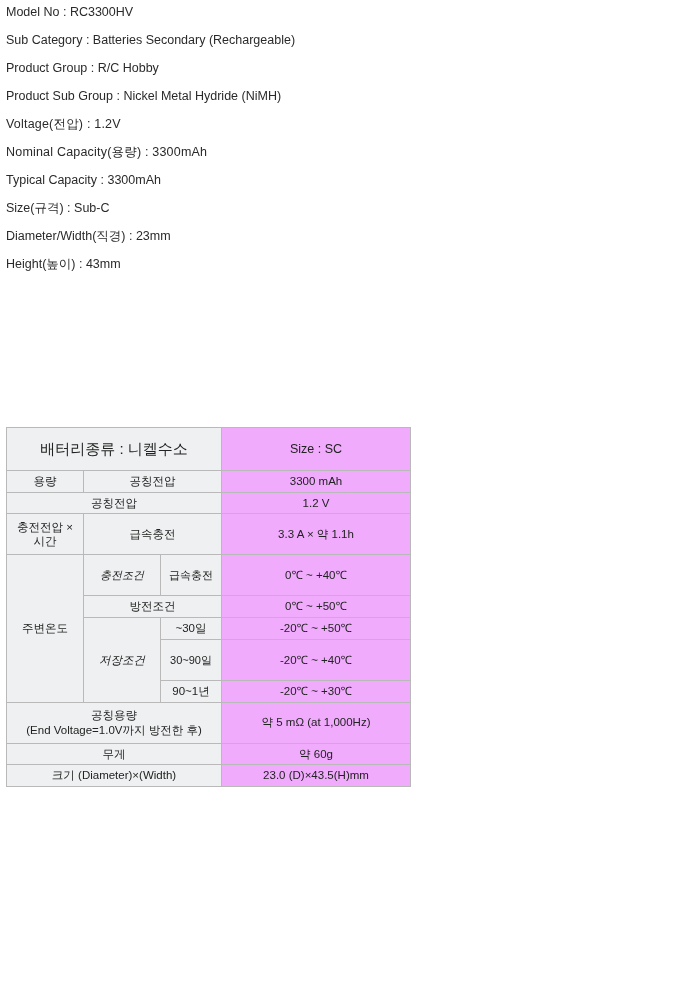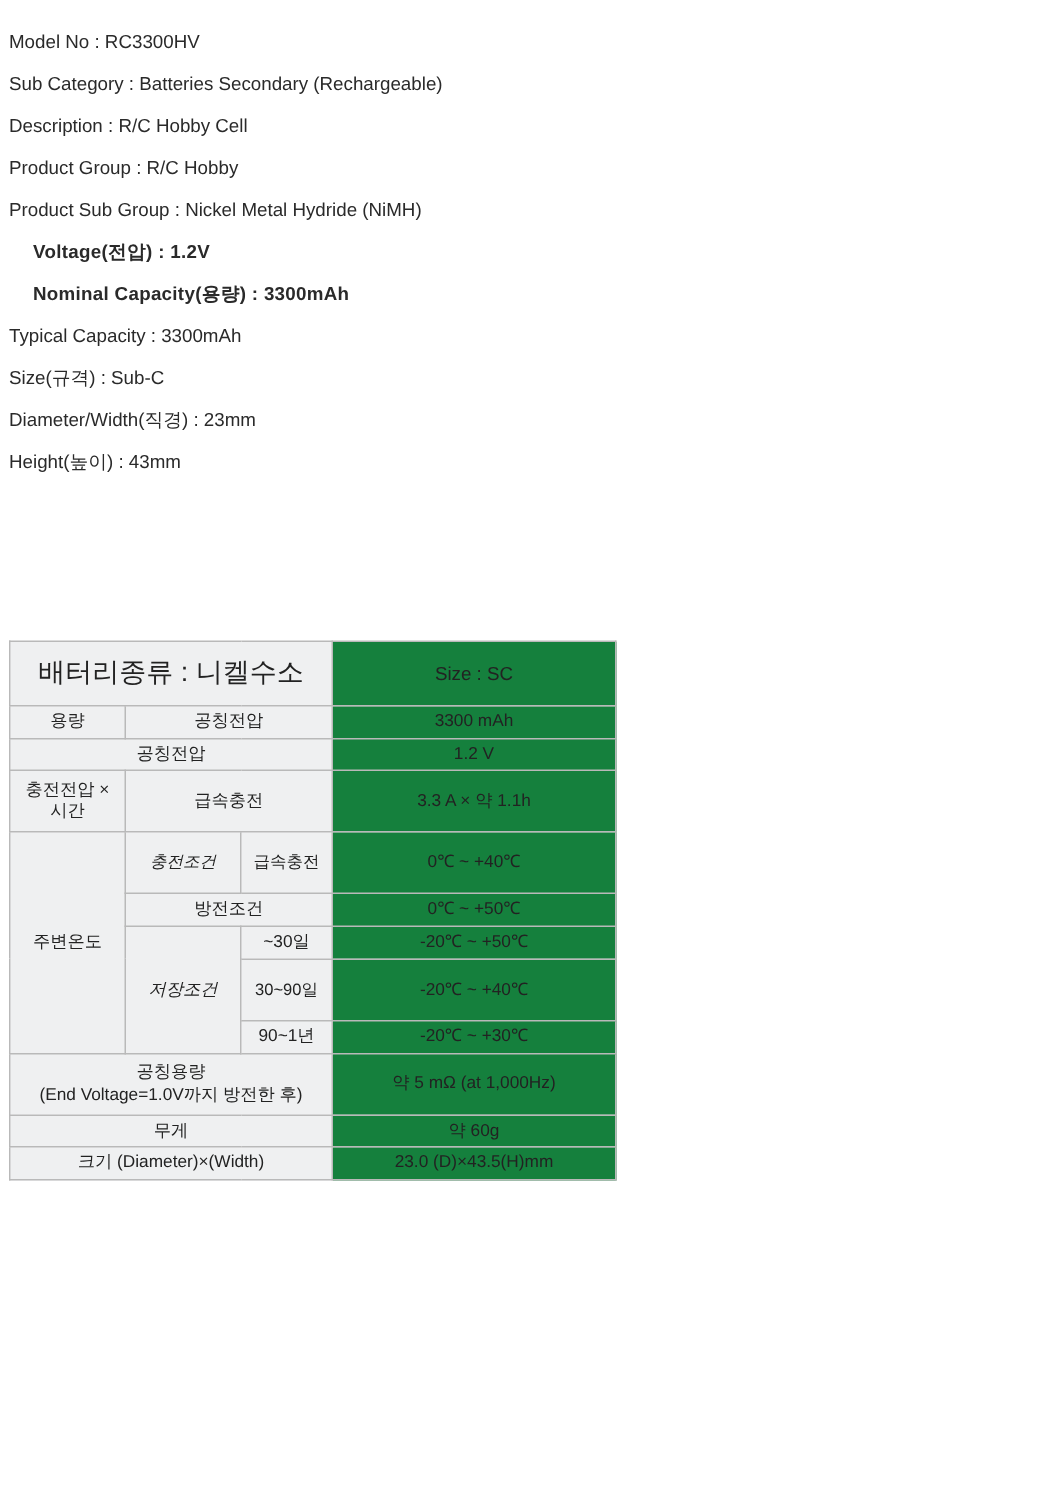--- a/index.html
+++ b/index.html
@@ -9,35 +9,34 @@
   }
   body {
     width: 700px;
     height: 1000px;
     font-family: "Liberation Sans", sans-serif;
     color: #222222;
     position: relative;
     overflow: hidden;
   }
   .specs {
-    padding: 22px 0 0 6px;
+    padding: 6px 0 0 6px;
   }
   .spec-line {
     font-size: 12.5px;
     line-height: 1.0;
     margin: 0;
     padding: 0 0 15.5px 0;
     white-space: nowrap;
     color: #2a2a2a;
   }
   .spec-line.bold {
-    font-weight: bold;
+    font-weight: normal;
     font-size: 12.5px;
     letter-spacing: 0.2px;
-    margin-left: 16px;
   }
   .table-wrap {
     position: absolute;
     left: 6px;
     top: 427px;
   }
   table.spec-table {
     border-collapse: collapse;
     font-size: 11.5px;
     color: #222222;
@@ -46,38 +45,37 @@
     border: 1px solid #b9b9b9;
     text-align: center;
     vertical-align: middle;
     padding: 3px 4px;
     line-height: 1.28;
   }
   td.label {
     background: #eff0f1;
   }
   td.value {
-    background: #15803d;
+    background: #f0abfc;
   }
   .w-a { width: 68px; margin-left: 16px; }
   .w-b { width: 68px; font-style: italic; }
   .w-c { width: 52px; }
   .w-val { width: 180px; }
   .tall { height: 34px; }
-  .hdr-left { height: 36px; font-size: 18px; }
+  .hdr-left { height: 36px; font-size: 15px; }
   .hdr-right { height: 36px; font-size: 12.5px; }
   .small-wrap { font-size: 11px; }
 </style>
 </head>
 <body>
 
 <div class="specs">
   <div class="spec-line">Model No : RC3300HV</div>
   <div class="spec-line">Sub Category : Batteries Secondary (Rechargeable)</div>
-  <div class="spec-line">Description : R/C Hobby Cell</div>
   <div class="spec-line">Product Group : R/C Hobby</div>
   <div class="spec-line">Product Sub Group : Nickel Metal Hydride (NiMH)</div>
   <div class="spec-line bold">Voltage(전압) : 1.2V</div>
   <div class="spec-line bold">Nominal Capacity(용량) : 3300mAh</div>
   <div class="spec-line">Typical Capacity : 3300mAh</div>
   <div class="spec-line">Size(규격) : Sub-C</div>
   <div class="spec-line">Diameter/Width(직경) : 23mm</div>
   <div class="spec-line">Height(높이) : 43mm</div>
 </div>
 

